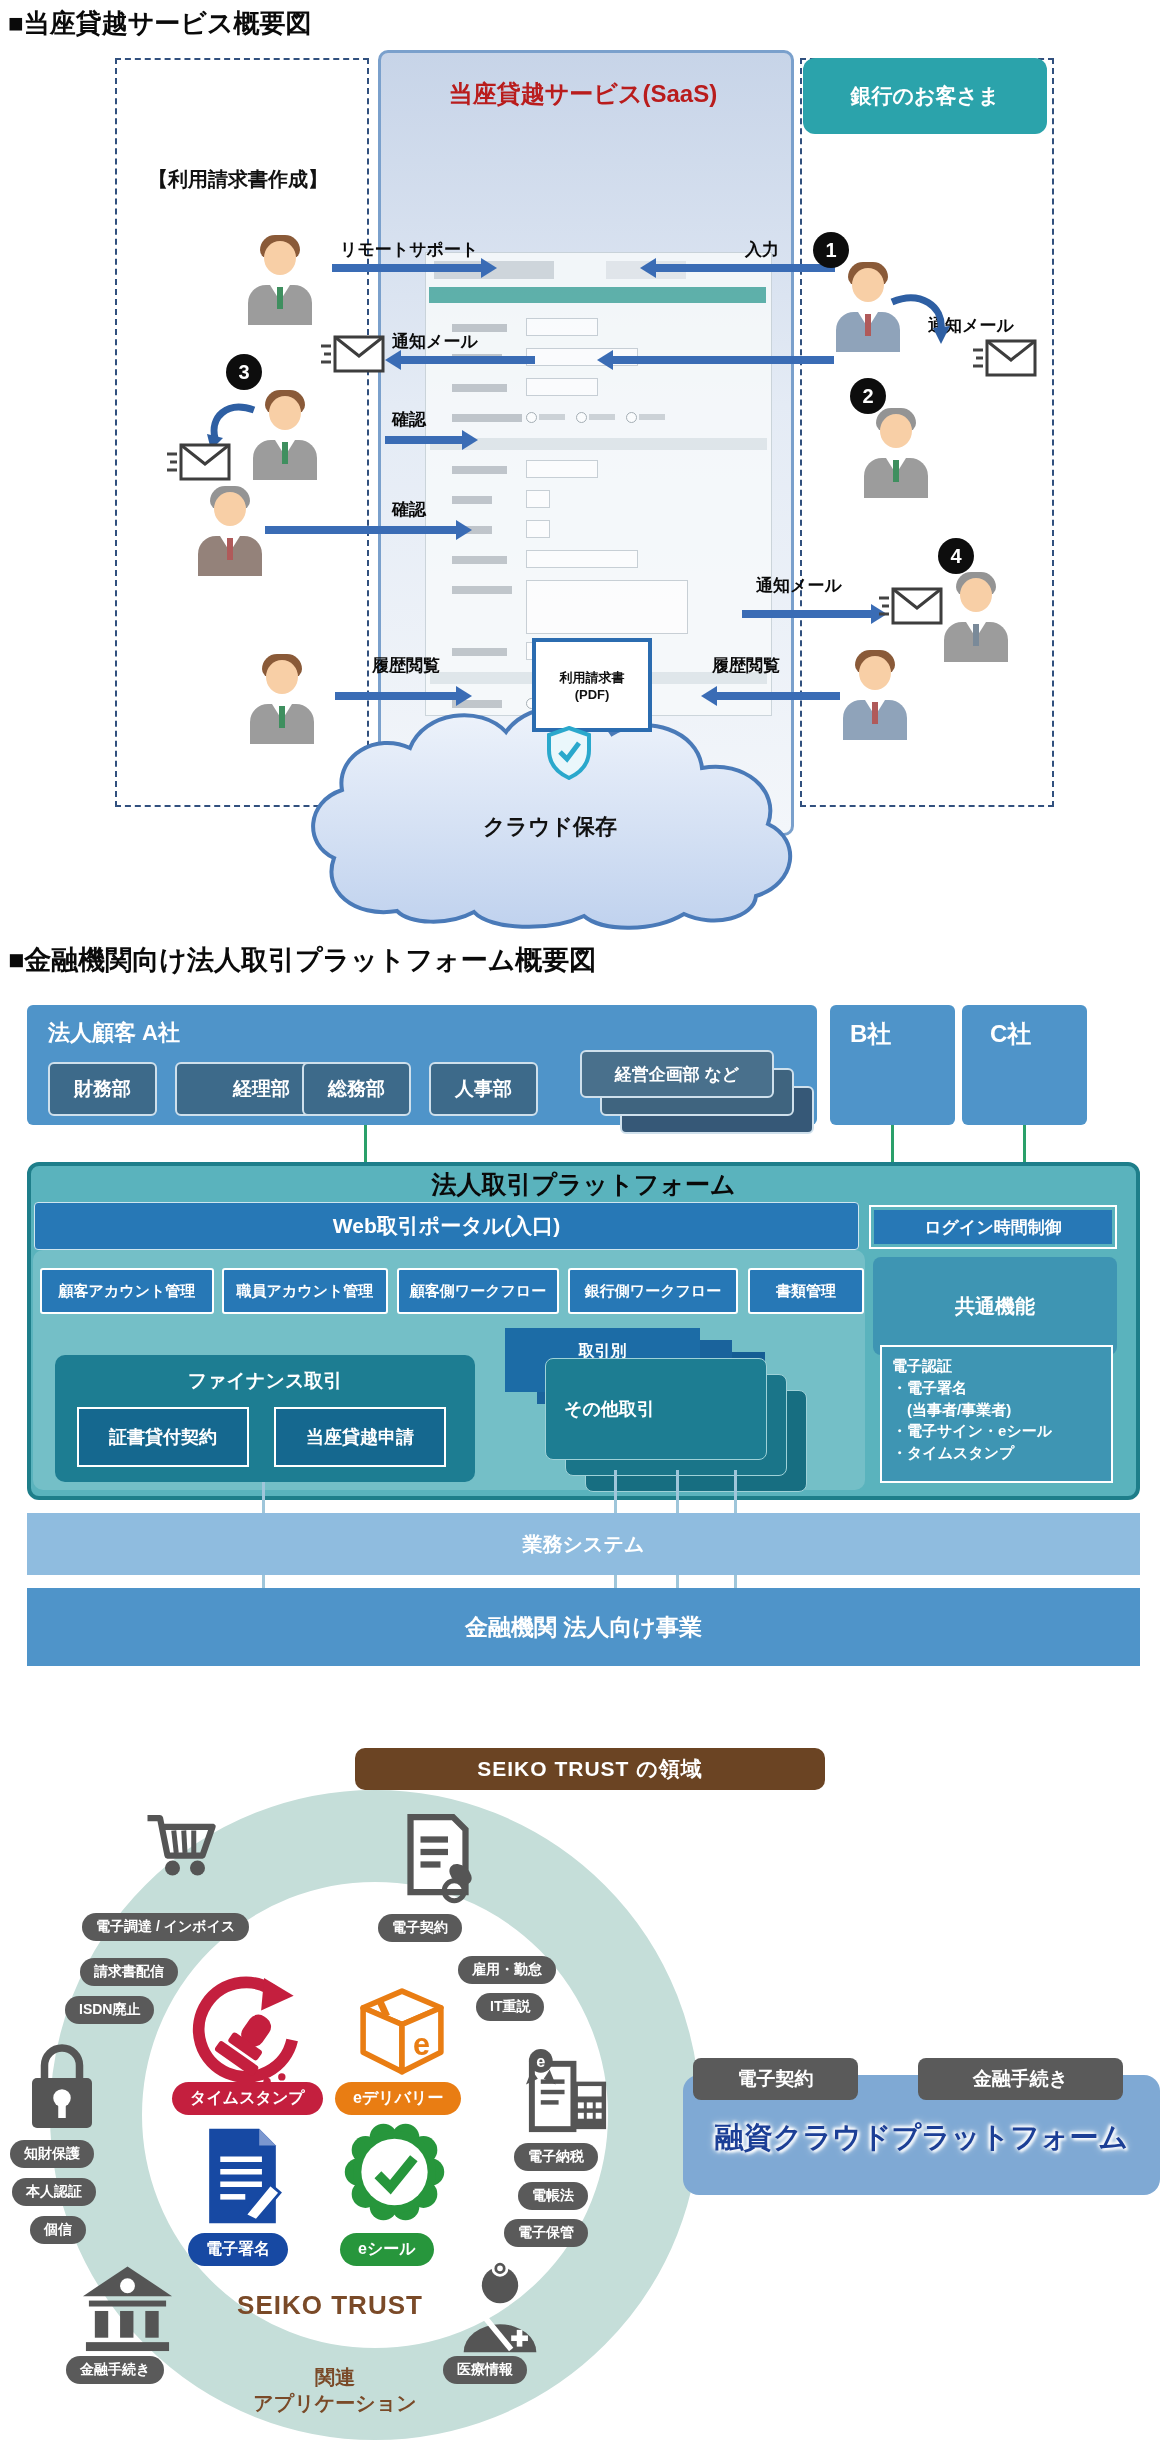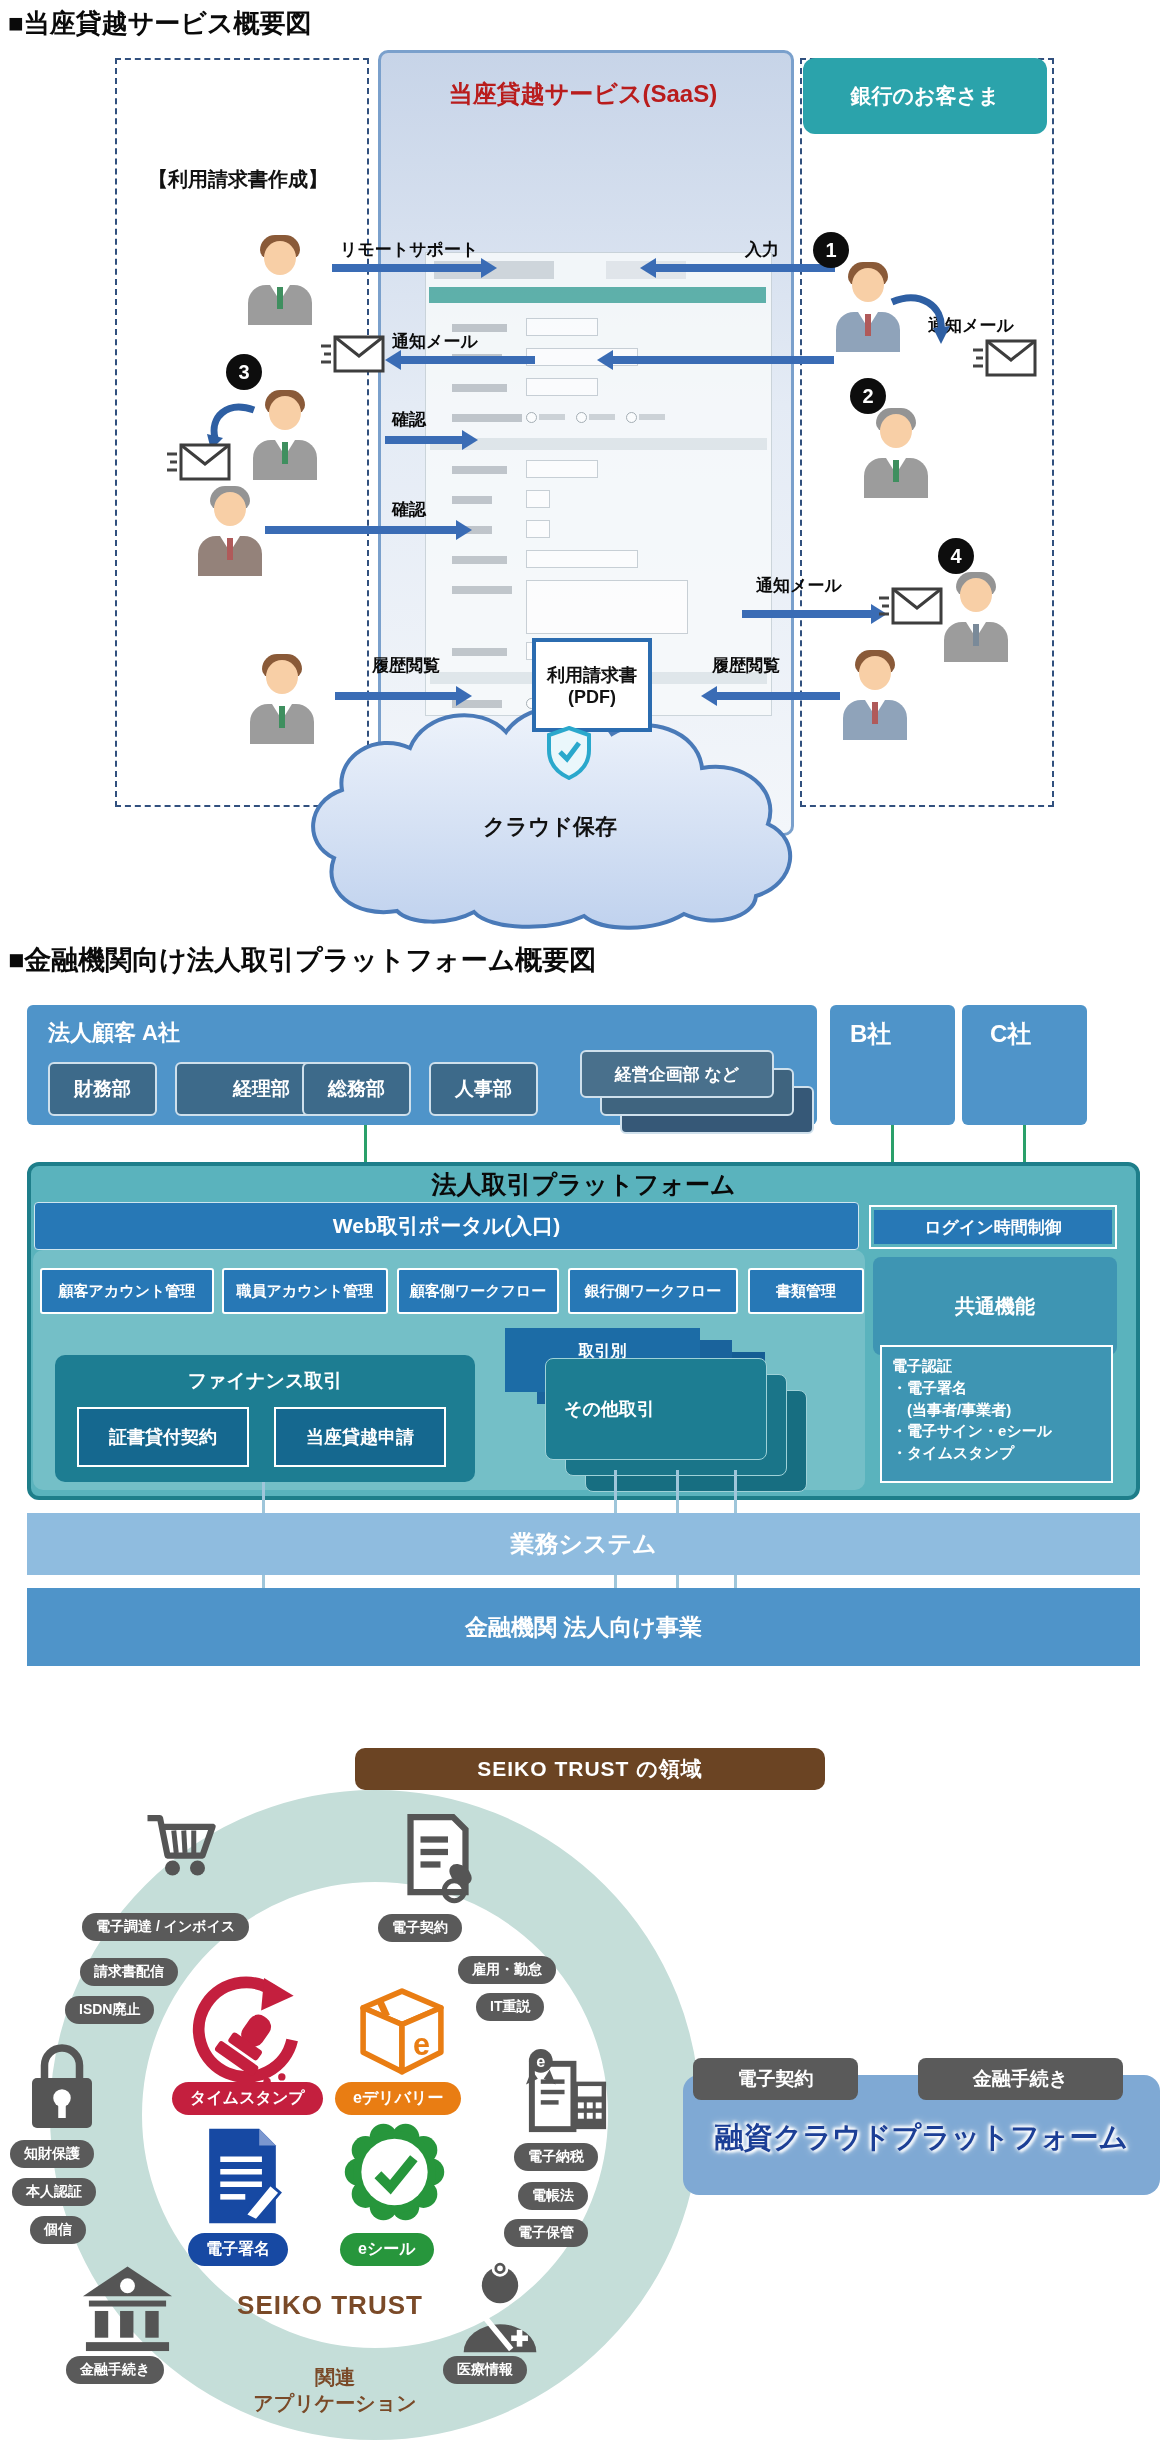--- a/index.html
+++ b/index.html
@@ -136,21 +136,21 @@
           <stop offset="1" stop-color="#c0d2ee"></stop>
         </linearGradient>
       </defs>
     <path d="M95 225 C52 232 20 205 32 172 C2 158 4 116 40 104 C34 70 74 46 108 62 C122 26 178 18 204 46
              C228 12 290 14 310 48 C344 28 396 44 400 82 C442 74 478 104 466 138 C500 154 494 198 454 210
              C452 232 412 242 382 228 C352 246 300 246 282 230 C248 246 188 244 172 226 C146 240 108 238 95 225 Z" fill="url(#cg)" stroke="#4a7ab8" stroke-width="4"></path>
   </svg>
   <div class="abs" style="left:430px;top:812px;width:240px;text-align:center;font-weight:bold;font-size:22px;">クラウド保存</div>
 
   <div class="abs" style="left:532px;top:638px;width:112px;height:86px;background:#fff;border:4px solid #2b6cb0;
-       display:flex;flex-direction:column;align-items:center;justify-content:center;font-weight:bold;font-size:18px;">
+       display:flex;flex-direction:column;align-items:center;justify-content:center;font-weight:bold;font-size:13px;">
     <div>利用請求書</div>
     <div>(PDF)</div>
   </div>
   <svg class="abs" style="left:546px;top:726px;" width="46" height="54" viewBox="0 0 46 54">
     <path d="M23 2 L43 9 V24 C43 38 34 47 23 52 C12 47 3 38 3 24 V9 Z" fill="#eaf7fb" stroke="#2aa8cc" stroke-width="4"></path>
     <path d="M14 26 L21 33 L33 17" stroke="#2aa8cc" stroke-width="5" fill="none"></path>
   </svg>
 
   <div class="flab" style="left:340px;top:238px;">リモートサポート</div>
   <div class="flab" style="left:745px;top:238px;">入力</div>
@@ -318,21 +318,21 @@
   <div class="abs" style="left:565px;top:1374px;width:220px;height:100px;background:#1a7589;border:1px solid #9fd2d8;border-radius:8px;"></div>
   <div class="abs" style="left:545px;top:1358px;width:220px;height:100px;background:#1d7d92;border:1px solid #9fd2d8;border-radius:8px;">
     <div style="position:absolute;left:18px;top:38px;color:#fff;font-weight:bold;font-size:18px;">その他取引</div>
   </div>
 
   <div class="vline" style="left:262px;top:1482px;height:122px;"></div>
   <div class="vline" style="left:614px;top:1470px;height:134px;"></div>
   <div class="vline" style="left:676px;top:1470px;height:134px;"></div>
   <div class="vline" style="left:734px;top:1470px;height:134px;"></div>
 
-  <div class="abs cbox" style="left:27px;top:1513px;width:1113px;height:62px;background:#8fbcdf;font-size:24px;">業務システム</div>
+  <div class="abs cbox" style="left:27px;top:1513px;width:1113px;height:62px;background:#8fbcdf;font-size:20px;">業務システム</div>
   <div class="abs cbox" style="left:27px;top:1588px;width:1113px;height:78px;background:#4f94c9;font-size:23px;">金融機関 法人向け事業</div>
 
 
   <div class="abs cbox" style="left:355px;top:1748px;width:470px;height:42px;background:#6b4423;border-radius:10px;font-size:21px;letter-spacing:1px;">SEIKO TRUST の領域</div>
 
   <div class="abs" style="left:50px;top:1790px;width:466px;height:466px;border:92px solid #c5ded9;border-radius:50%;"></div>
 
   <svg class="abs" style="left:140px;top:1808px;" width="80" height="80" viewBox="0 0 64 64">
     <path d="M6 8 H16 L22 38 H50 L58 15 H18" fill="none" stroke="#555" stroke-width="5" stroke-linejoin="round"></path>
     <line x1="27" y1="18" x2="29" y2="36" stroke="#555" stroke-width="4"></line>

